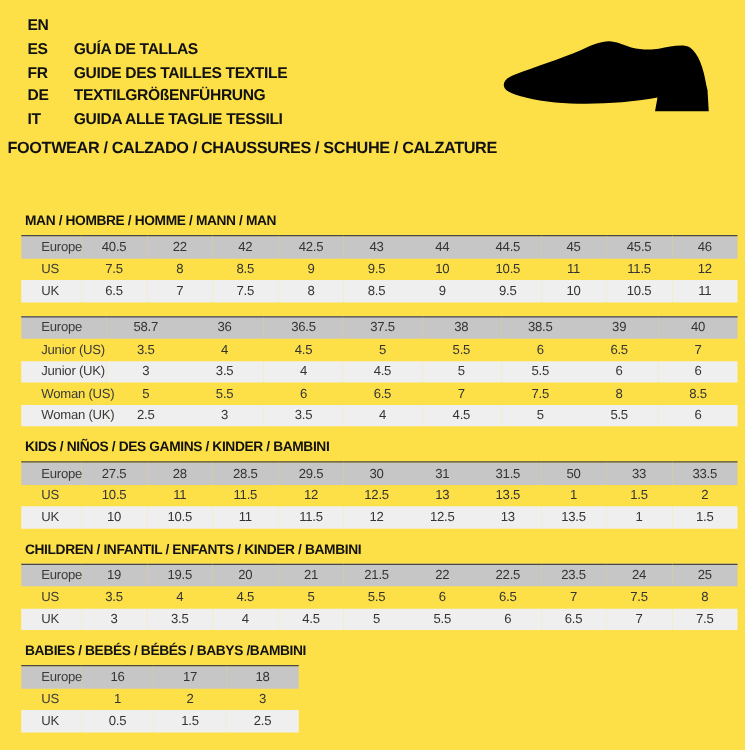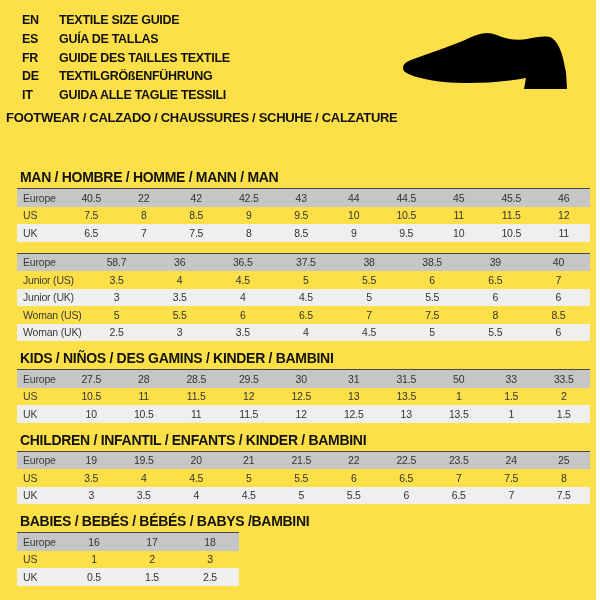--- a/index.html
+++ b/index.html
@@ -15,47 +15,46 @@
   .category{
     position:absolute;left:6px;top:110px;
     font-weight:700;font-size:13px;letter-spacing:-0.3px;
   }
   .shoe{position:absolute;left:399px;top:30px;}
   
   .sections{position:absolute;left:17px;top:171px;width:573px;}
   .section{margin-top:11px;}
   .section:first-child{margin-top:0;}
   .section-title{
-    font-weight:700;font-size:14px;line-height:12px;letter-spacing:-0.3px;
+    font-weight:700;font-size:11px;line-height:12px;letter-spacing:-0.3px;
     margin:0 0 5px 3px;color:#121212;white-space:nowrap;
   }
   table.size-table{
     border-collapse:collapse;table-layout:fixed;width:573px;
     border-top:1.5px solid #474747;
   }
   table.t-babies{width:222px;}
   .label-col{width:48px;}
   .t-junior-woman .label-col{width:68px;}
   .size-table td{
     height:17.5px;padding:0;font-size:10.5px;letter-spacing:-0.2px;
     text-align:center;vertical-align:middle;color:#333;white-space:nowrap;
   }
-  .size-table td.label{text-align:left;padding-left:6px;color:#3a3a3a;}
+  .size-table td.label{text-align:left;padding-left:16px;color:#3a3a3a;}
   .size-table tr.hdr td{background:#c6c6c6;}
   .size-table tr:not(.hdr):nth-child(odd) td{background:#efefef;}
 </style>
 </head>
 <body>
 
 <div class="page">
 
   <div class="langs">
       <div class="lang-row">
         <span class="lang-code">EN</span>
-        <span class="lang-title">TEXTILE SIZE GUIDE</span>
       </div>
       <div class="lang-row">
         <span class="lang-code">ES</span>
         <span class="lang-title">GUÍA DE TALLAS</span>
       </div>
       <div class="lang-row">
         <span class="lang-code">FR</span>
         <span class="lang-title">GUIDE DES TAILLES TEXTILE</span>
       </div>
       <div class="lang-row">

